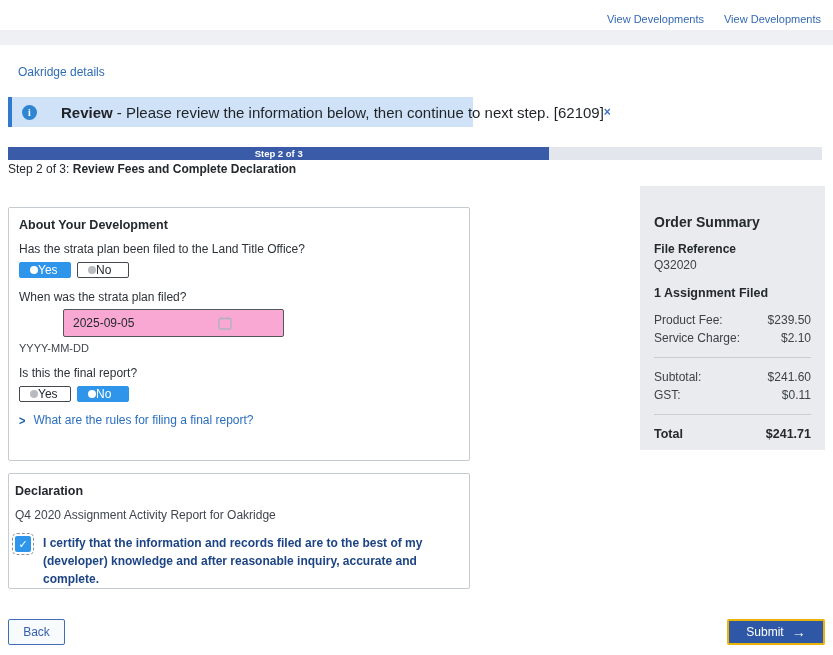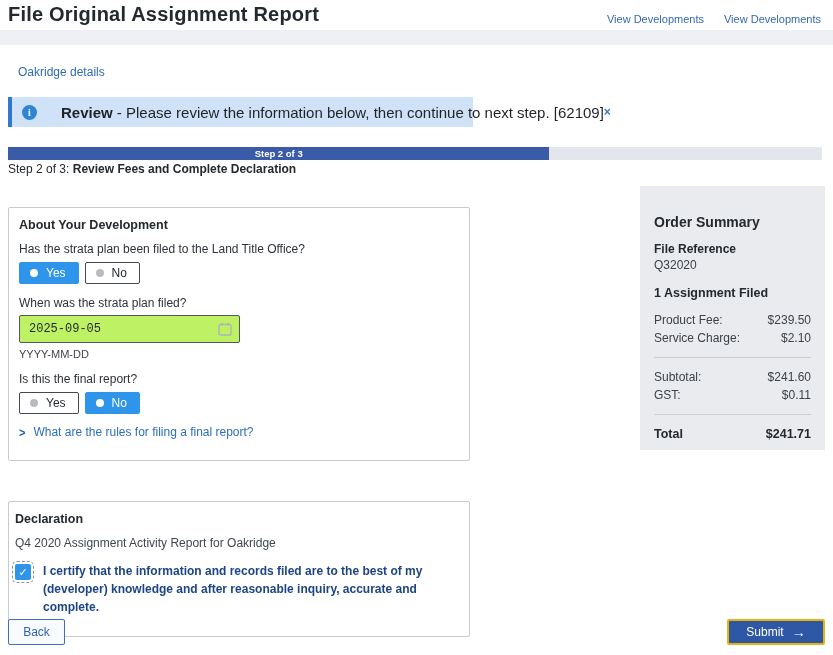--- a/index.html
+++ b/index.html
@@ -27,34 +27,34 @@
   
   .progress { position:absolute; left:8px; top:147px; width:814px; height:13px; background:#e3e6ec; }
   .progress-fill { position:relative; height:13px; background:#3a5ba7; display:flex; align-items:center; justify-content:center; }
   .progress-label { color:#fff; font-size:9.5px; font-weight:bold; }
   .step-line { position:absolute; left:8px; top:162px; font-size:12px; color:#24292e; }
   .step-line b { font-weight:bold; }
 
   
   .panel { position:absolute; left:8px; width:462px; background:#fff; border:1px solid #c6cbd1; border-radius:2px; padding:10px 14px 0 10px; overflow:hidden; }
   .panel-1 { top:207px; height:254px; }
-  .panel-2 { top:501px; height:136px;padding-left:6px; }
+  .panel-2 { top:473px; height:116px;padding-left:6px; }
   .panel-title { font-size:12.5px; font-weight:bold; color:#24292e; }
   .q-label { font-size:12px; color:#2d3238; }
   .panel-1 .q1 { margin-top:10px; }
   .toggle-row { display:flex; gap:6px; margin-top:6px; }
-  .toggle { height:22px; min-width:52px; padding:0 12px 0 10px; display:flex; align-items:center; gap:8px; font-size:12px; border-radius:2px; cursor:pointer; }
+  .toggle { height:16px; min-width:52px; padding:0 12px 0 10px; display:flex; align-items:center; font-size:12px; border-radius:2px; cursor:pointer; }
   .toggle .dot { width:8px; height:8px; border-radius:50%; flex:0 0 auto; }
   .toggle.sel { background:#2e95ea; color:#fff; border:1px solid #2e95ea; }
   .toggle.sel .dot { background:#fff; }
   .toggle.unsel { background:#fff; color:#24292e; border:1px solid #45494e; }
   .toggle.unsel .dot { background:#b8bcc1; }
   .q2 { margin-top:12px; }
   .date-wrap { position:relative; margin-top:5px; width:221px; }
-  .date-input { width:221px; height:28px; border:1px solid #52575c; border-radius:2px; font-size:12px; color:#24292e; padding:0 28px 0 9px; font-family:Liberation Mono, monospace; background:#bef264; }
+  .date-input { width:221px; height:28px; border:1px solid #52575c; border-radius:2px; font-size:12px; color:#24292e; padding:0 28px 0 9px; font-family:Liberation Sans, sans-serif; background:#f9a8d4;margin-left:44px; }
   .cal-icon { position:absolute; right:8px; top:7px; width:14px; height:14px; cursor:pointer; }
   .date-hint { margin-top:5px; font-size:11px; color:#41464c; }
   .q3 { margin-top:12px; }
   .rules-link { margin-top:11px; display:flex; align-items:center; gap:8px; cursor:pointer; }
   .chev { color:#1d5fa8; font-size:11px; font-weight:bold; transform:scaleY(1.2); }
   .rules-link span.txt { font-size:12px; color:#2a6fc0; }
 
   .decl-subtitle { margin-top:10px; font-size:12px; color:#3f4650; }
   .cert-row { margin-top:12px; display:flex; gap:12px; align-items:flex-start; }
   .checkbox { width:16px; height:16px; background:#2e95ea; border-radius:2px; flex:0 0 auto; display:flex; align-items:center; justify-content:center; color:#fff; font-size:11px; outline:1px dashed #8d9298; outline-offset:2px; margin-top:2px; cursor:pointer; }
@@ -75,21 +75,20 @@
   .btn-back { position:absolute; left:8px; top:619px; width:57px; height:26px; background:#f8fbfe; border:1px solid #3f6eb5; border-radius:2px; color:#3560ac; font-size:12px; font-family:"Liberation Sans",sans-serif; cursor:pointer; }
   .btn-submit { position:absolute; left:727px; top:619px; width:98px; height:26px; background:#2e57a6; border:2px solid #eab308; border-radius:2px; color:#fff; font-size:12px; font-family:"Liberation Sans",sans-serif; cursor:pointer; display:flex; align-items:center; justify-content:center; gap:8px; }
   .btn-submit .arrow { font-size:14px; line-height:1; }
 </style>
 </head>
 <body>
 
 <div class="page">
 
   <div class="topbar">
-    <div class="page-title">File Original Assignment Report</div>
     <div class="top-links">
       <a>View Developments</a>
       <a>View Developments</a>
     </div>
   </div>
   <div class="gray-band"></div>
 
   <div class="breadcrumb">Oakridge details</div>
 
   <div class="banner">

